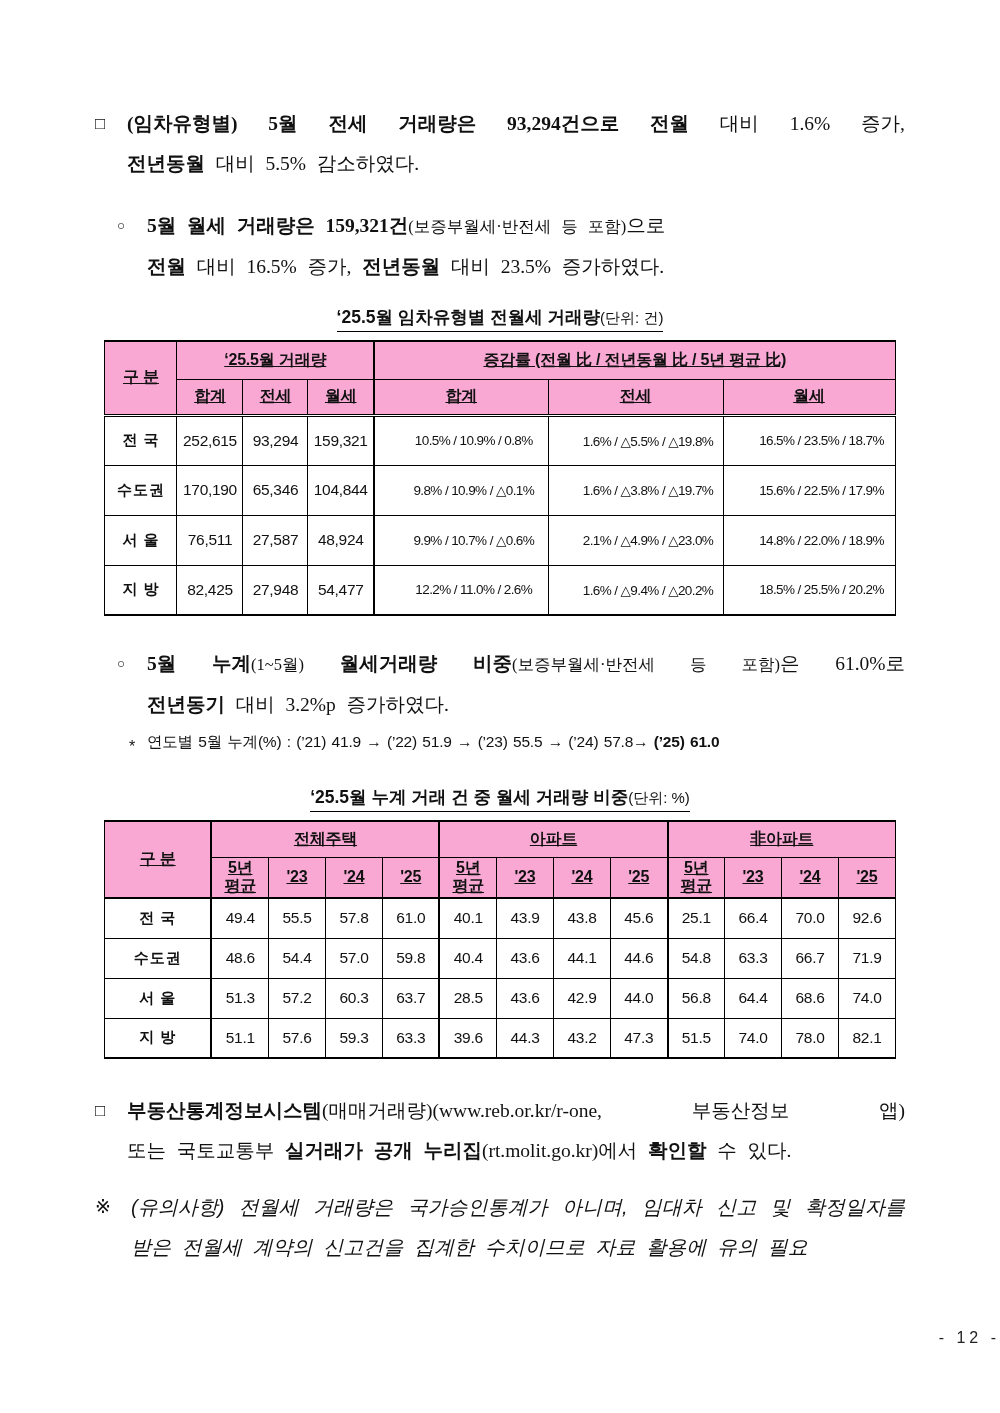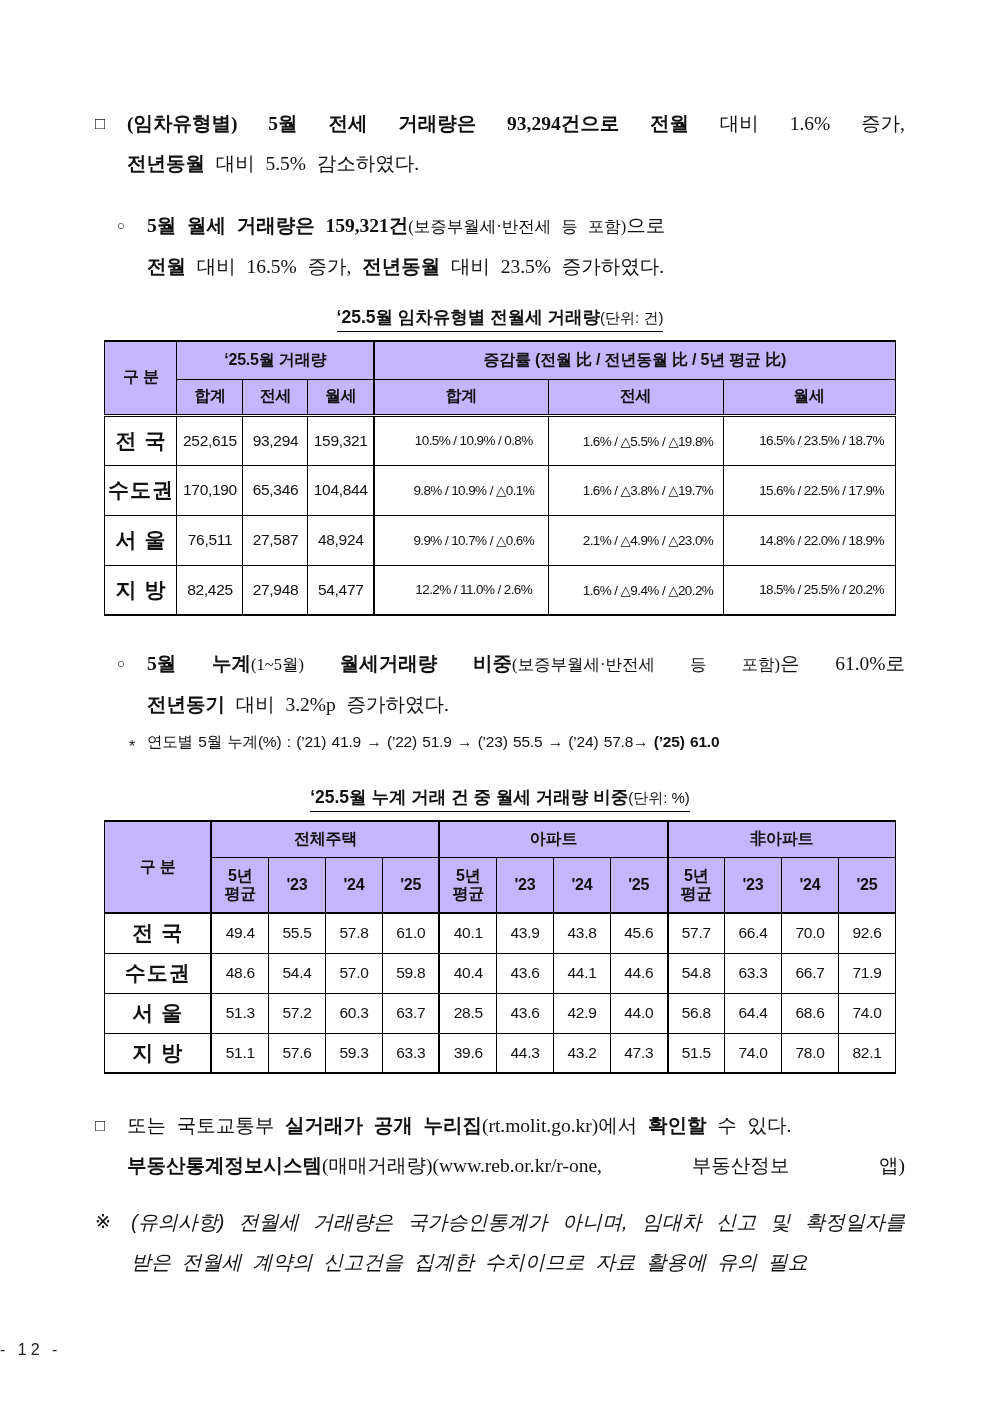--- a/index.html
+++ b/index.html
@@ -43,40 +43,40 @@
   .tbl-title .u{border-bottom:1.5px solid #000;padding-bottom:4px;}
   .tbl-title .unit{font-weight:400;font-size:15px;}
   
   table{
     border-collapse:collapse;table-layout:fixed;margin:0 auto;
     font-family:"Liberation Sans","DejaVu Sans",sans-serif;
     border-left:1px solid #000;border-right:1px solid #000;
     border-top:2.5px solid #000;border-bottom:2.5px solid #000;
   }
   th,td{border:1px solid #000;text-align:center;vertical-align:middle;padding:0 2px;box-sizing:border-box;}
-  th{background:#c4b5fd;font-weight:700;font-size:16px;letter-spacing:-0.2px;}
+  th{background:#f9a8d4;font-weight:700;font-size:16px;letter-spacing:-0.2px;text-decoration:underline;}
   .tbl1{width:790px;}
   .tbl1 thead{border-bottom:3px double #000;}
   .tbl1 thead tr.r1{height:38px;}
   .tbl1 thead tr.r2{height:36px;}
   .tbl1 tbody tr{height:50px;}
   .tbl2{width:791px;}
   .tbl2 thead{border-bottom:2.5px solid #000;}
   .tbl2 thead tr.r1{height:36px;}
-  .tbl2 thead tr.r2{height:56px;}
+  .tbl2 thead tr.r2{height:41px;}
   .tbl2 tbody tr{height:40px;}
-  .t-label{font-weight:700;font-size:21px;letter-spacing:1px;}
+  .t-label{font-weight:700;font-size:15px;letter-spacing:1px;}
   .t-num{font-size:15.5px;letter-spacing:-0.3px;}
   .t-pct{font-size:13.5px;letter-spacing:-0.6px;padding-left:27px;}
   .sep{border-left:2px solid #000;}
   .pre{white-space:pre-line;line-height:1.12;}
   
   .pageno{
-    position:absolute;left:0;bottom:54px;width:100%;
-    text-align:left;font-family:"Liberation Sans","DejaVu Sans",sans-serif;
+    position:absolute;left:0;bottom:66px;width:100%;
+    text-align:right;font-family:"Liberation Sans","DejaVu Sans",sans-serif;
     font-size:16px;letter-spacing:4px;color:#222;
   }
 </style>
 </head>
 <body>
 
 <div class="page">
 
   <div class="para p1">
     <span class="bullet bullet-sq">□</span>
@@ -227,21 +227,21 @@
       <tr>
         <td class="t-label">전 국</td>
         <td class="t-num sep">49.4</td>
         <td class="t-num">55.5</td>
         <td class="t-num">57.8</td>
         <td class="t-num">61.0</td>
         <td class="t-num sep">40.1</td>
         <td class="t-num">43.9</td>
         <td class="t-num">43.8</td>
         <td class="t-num">45.6</td>
-        <td class="t-num sep">57.7</td>
+        <td class="t-num sep">25.1</td>
         <td class="t-num">66.4</td>
         <td class="t-num">70.0</td>
         <td class="t-num">92.6</td>
       </tr>
       <tr>
         <td class="t-label">수도권</td>
         <td class="t-num sep">48.6</td>
         <td class="t-num">54.4</td>
         <td class="t-num">57.0</td>
         <td class="t-num">59.8</td>
@@ -283,22 +283,22 @@
         <td class="t-num">74.0</td>
         <td class="t-num">78.0</td>
         <td class="t-num">82.1</td>
       </tr>
     </tbody>
   </table>
 
   <div class="para p4">
     <span class="bullet bullet-sq">□</span>
     <div class="ptext">
+      <div class="line jfull"><span class="b">부동산통계정보시스템</span><span>(매매거래량)(www.reb.or.kr/r-one, 부동산정보 앱)</span></div>
       <div class="line"><span>또는 국토교통부</span> <span class="b">실거래가 공개 누리집</span><span>(rt.molit.go.kr)에서</span> <span class="b">확인할</span> <span>수 있다.</span></div>
-      <div class="line jfull"><span class="b">부동산통계정보시스템</span><span>(매매거래량)(www.reb.or.kr/r-one, 부동산정보 앱)</span></div>
     </div>
   </div>
 
   <div class="para p5">
     <span class="bullet bullet-ref">※</span>
     <div class="ptext">
       <div class="line jfull"><span>(유의사항) 전월세 거래량은 국가승인통계가 아니며, 임대차 신고 및 확정일자를</span></div>
       <div class="line"><span>받은 전월세 계약의 신고건을 집계한 수치이므로 자료 활용에 유의 필요</span></div>
     </div>
   </div>

